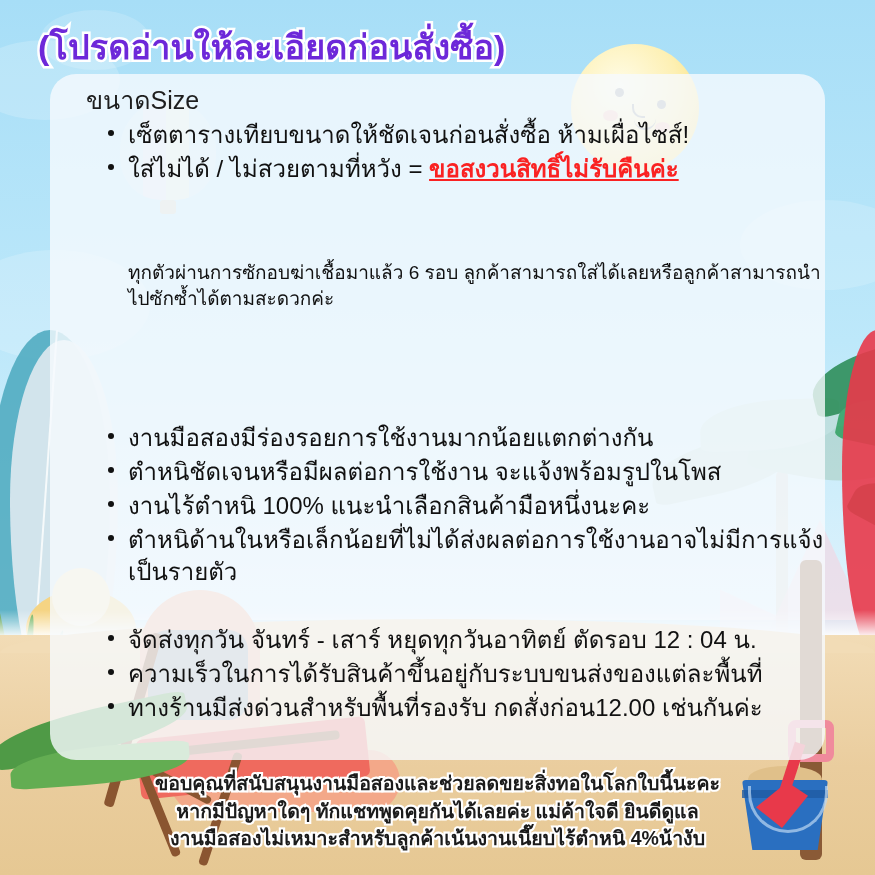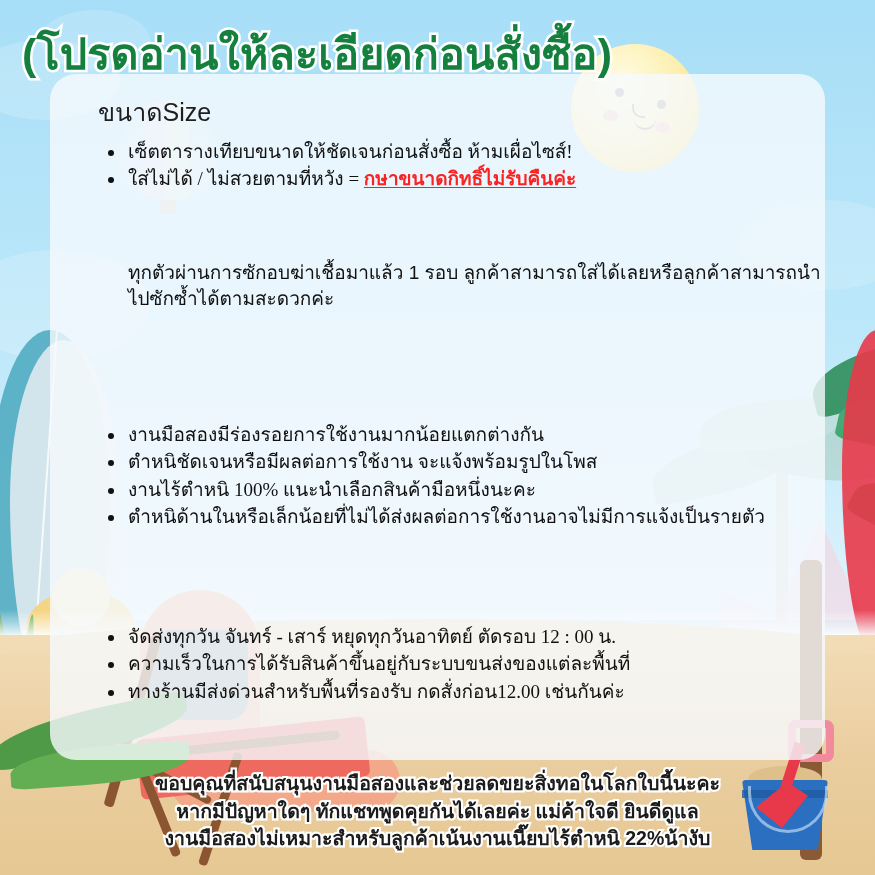--- a/index.html
+++ b/index.html
@@ -48,43 +48,43 @@
   #sun .eye{position:absolute;width:9px;height:9px;border-radius:50%;background:#9aa0a6;}
   #sun .cheek{position:absolute;width:15px;height:11px;border-radius:50%;background:#f7c1b8;opacity:.85;}
   #sun .smile{position:absolute;left:63px;top:70px;width:22px;height:14px;
     border:2.6px solid #9aa0a6;border-top:none;border-left:none;border-right:none;
     border-radius:0 0 14px 14px;border-bottom-width:2.6px;}
   #sun .smile:after{content:"";position:absolute;left:-2px;top:-10px;width:11px;height:12px;
     border:2.6px solid #9aa0a6;border-right:none;border-top:none;border-radius:0 0 0 10px;}
 
   
   #title{
-    position:absolute;left:22px;top:20px;z-index:6;
-    font-size:43px;font-weight:700;letter-spacing:.2px;
-    color:#15803d;
+    position:absolute;left:38px;top:20px;z-index:6;
+    font-size:34px;font-weight:700;letter-spacing:.2px;
+    color:#6d28d9;
     -webkit-text-stroke:5px #ffffff;
     paint-order:stroke fill;
     white-space:nowrap;
   }
 
   
   #card{
     position:absolute;left:50px;top:74px;width:775px;height:686px;z-index:5;
     background:rgba(246,250,254,.80);
     border-radius:26px;
   }
   .sec{position:absolute;left:0;width:100%;}
   .sec h2{
-    margin:12px;padding:0 4px 0 36px;
+    margin:0;padding:0 4px 0 36px;
     font-size:25px;font-weight:400;color:#1e1e1e;line-height:1.15;
   }
   ul.bl{margin:4px 0 0 0;padding:0 0 0 58px;list-style:none;}
   ul.bl li{
-    position:relative;font-size:19px;line-height:1.33;color:#111;
-    margin:0 0 2px 0;padding-left:20px;font-family:Liberation Serif, serif;
+    position:relative;font-size:24px;line-height:1.33;color:#111;
+    margin:0 0 2px 0;padding-left:20px;
   }
   ul.bl li:before{content:"";position:absolute;left:0;top:11px;
     width:6px;height:6px;border-radius:50%;background:#111;}
   p.para{margin:6px 0 0 0;padding:0 0 0 78px;font-size:19px;line-height:1.36;color:#111;}
   .redu{color:#fa2222;font-weight:700;text-decoration:underline;text-underline-offset:2px;}
 
   
   #footer{
     position:absolute;left:0;top:770px;width:875px;z-index:7;text-align:center;
   }
@@ -206,45 +206,45 @@
   </div>
 
   <div id="title">(โปรดอ่านให้ละเอียดก่อนสั่งซื้อ)</div>
 
   <div id="card">
 
     <div class="sec" style="top:12px;">
       <h2>ขนาดSize</h2>
       <ul class="bl">
         <li><span>เซ็ตตารางเทียบขนาดให้ชัดเจนก่อนสั่งซื้อ ห้ามเผื่อไซส์!</span></li>
-        <li><span>ใส่ไม่ได้ / ไม่สวยตามที่หวัง = </span><span class="redu">กษาขนาดกิทธิ์ไม่รับคืนค่ะ</span></li>
+        <li><span>ใส่ไม่ได้ / ไม่สวยตามที่หวัง = </span><span class="redu">ขอสงวนสิทธิ์ไม่รับคืนค่ะ</span></li>
       </ul>
     </div>
 
     <div class="sec" style="top:180px;">
-      <p class="para">ทุกตัวผ่านการซักอบฆ่าเชื้อมาแล้ว 1 รอบ ลูกค้าสามารถใส่ได้เลยหรือลูกค้าสามารถนำไปซักซ้ำได้ตามสะดวกค่ะ</p>
+      <p class="para">ทุกตัวผ่านการซักอบฆ่าเชื้อมาแล้ว 6 รอบ ลูกค้าสามารถใส่ได้เลยหรือลูกค้าสามารถนำไปซักซ้ำได้ตามสะดวกค่ะ</p>
     </div>
 
     <div class="sec" style="top:344px;">
       <ul class="bl">
         <li><span>งานมือสองมีร่องรอยการใช้งานมากน้อยแตกต่างกัน</span></li>
         <li><span>ตำหนิชัดเจนหรือมีผลต่อการใช้งาน จะแจ้งพร้อมรูปในโพส</span></li>
         <li><span>งานไร้ตำหนิ 100% แนะนำเลือกสินค้ามือหนึ่งนะคะ</span></li>
         <li><span>ตำหนิด้านในหรือเล็กน้อยที่ไม่ได้ส่งผลต่อการใช้งานอาจไม่มีการแจ้งเป็นรายตัว</span></li>
       </ul>
     </div>
 
     <div class="sec" style="top:546px;">
       <ul class="bl">
-        <li><span>จัดส่งทุกวัน จันทร์ - เสาร์ หยุดทุกวันอาทิตย์ ตัดรอบ 12 : 00 น.</span></li>
+        <li><span>จัดส่งทุกวัน จันทร์ - เสาร์ หยุดทุกวันอาทิตย์ ตัดรอบ 12 : 04 น.</span></li>
         <li><span>ความเร็วในการได้รับสินค้าขึ้นอยู่กับระบบขนส่งของแต่ละพื้นที่</span></li>
         <li><span>ทางร้านมีส่งด่วนสำหรับพื้นที่รองรับ กดสั่งก่อน12.00 เช่นกันค่ะ</span></li>
       </ul>
     </div>
   </div>
 
   <div id="footer">
     <div>ขอบคุณที่สนับสนุนงานมือสองและช่วยลดขยะสิ่งทอในโลกใบนี้นะคะ</div>
     <div>หากมีปัญหาใดๆ ทักแชทพูดคุยกันได้เลยค่ะ แม่ค้าใจดี ยินดีดูแล</div>
-    <div>งานมือสองไม่เหมาะสำหรับลูกค้าเน้นงานเนี๊ยบไร้ตำหนิ 22%น้างับ</div>
+    <div>งานมือสองไม่เหมาะสำหรับลูกค้าเน้นงานเนี๊ยบไร้ตำหนิ 4%น้างับ</div>
   </div>
 
 </div>
 
 </body></html>

